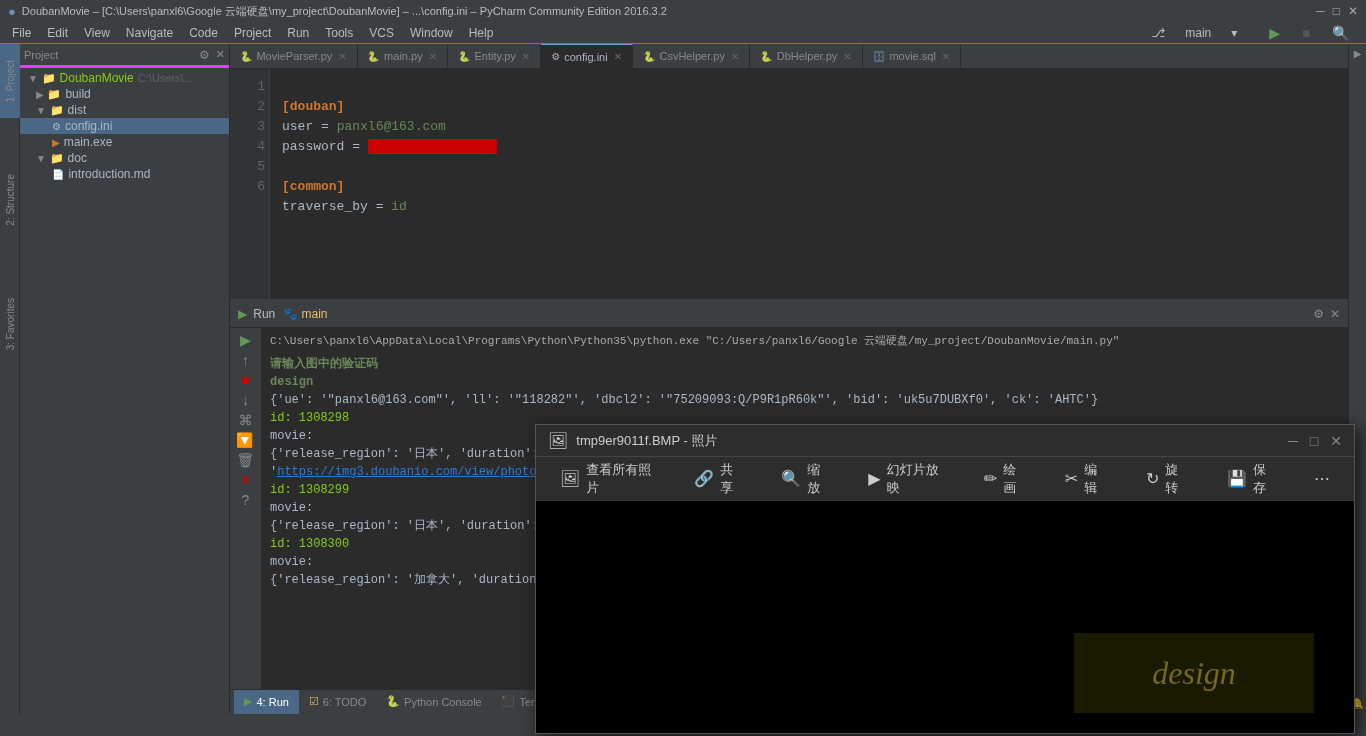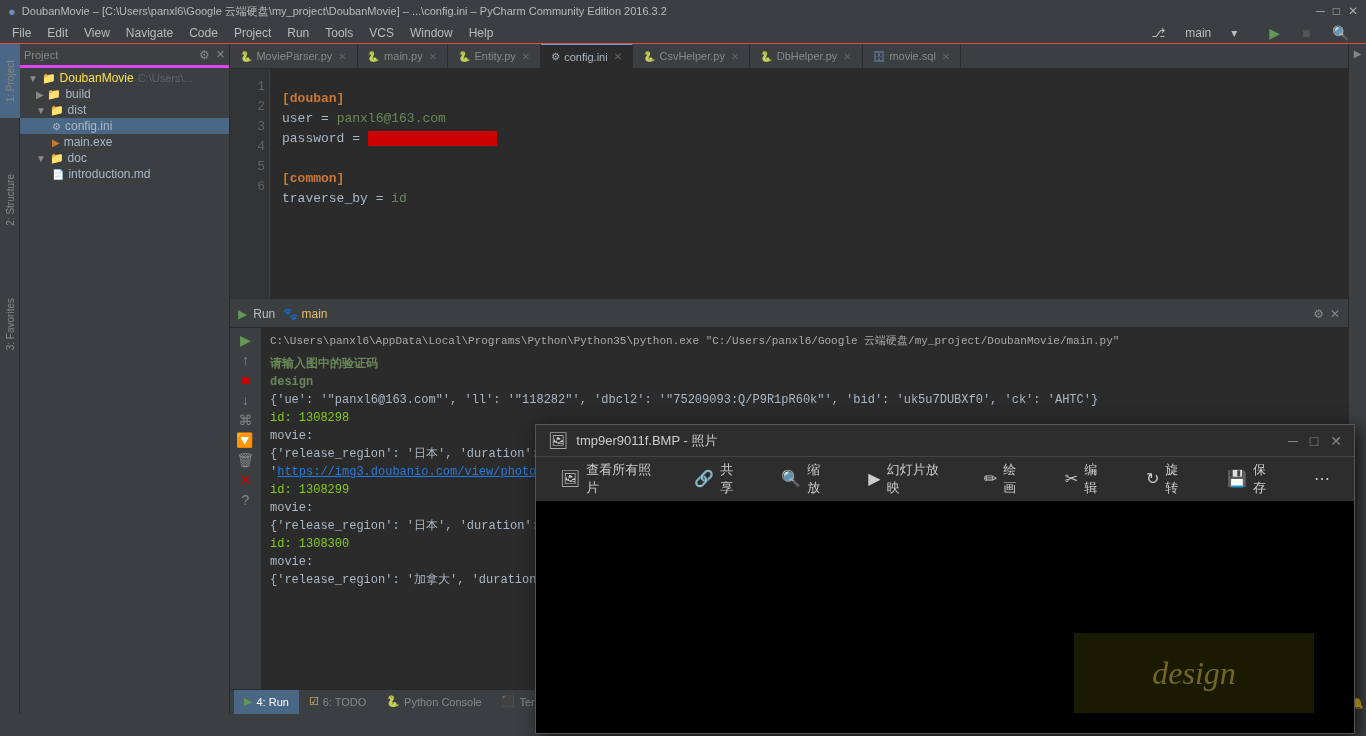--- a/index.html
+++ b/index.html
@@ -34,21 +34,21 @@
 
     
     #tab-bar { height: 28px; background: #3c3f41; display: flex; align-items: flex-end; overflow-x: auto; border-bottom: 1px solid #2b2b2b; }
     .tab { height: 24px; padding: 0 10px; display: flex; align-items: center; gap: 4px; font-size: 11px; cursor: pointer; background: #3c3f41; color: #888; border-right: 1px solid #2b2b2b; white-space: nowrap; }
     .tab.active { background: #2b2b2b; color: #a9b7c6; border-top: 1px solid #6e9fcf; }
     .tab .close-btn { color: #666; font-size: 10px; margin-left: 2px; }
 
     
     #editor-area { flex: 1; display: flex; overflow: hidden; }
     #line-numbers { width: 40px; background: #313335; padding: 8px 4px; text-align: right; font-family: 'Courier New', monospace; font-size: 13px; color: #606366; line-height: 20px; border-right: 1px solid #3c3f41; user-select: none; }
-    #code-content { flex: 1; padding: 0 12px; font-family: 'Courier New', monospace; font-size: 13px; line-height: 20px; overflow: auto; background: #2b2b2b; white-space: pre; }
+    #code-content { flex: 1; padding: 8px 12px; font-family: 'Courier New', monospace; font-size: 13px; line-height: 20px; overflow: auto; background: #2b2b2b; white-space: pre; }
     .kw-bracket { color: #cc7832; font-weight: bold; }
     .kw-key { color: #a9b7c6; }
     .kw-eq { color: #a9b7c6; }
 
     
     #run-panel { height: 430px; background: #2b2b2b; border-top: 1px solid #3c3f41; display: flex; flex-direction: column; }
     #run-panel-header { height: 28px; background: #3c3f41; display: flex; align-items: center; justify-content: space-between; padding: 0 8px; border-bottom: 1px solid #2b2b2b; }
     #run-panel-header .header-left { display: flex; align-items: center; gap: 6px; font-size: 12px; color: #bbb; }
     #run-panel-header .header-right { display: flex; gap: 6px; color: #888; font-size: 12px; }
     #run-toolbar { width: 32px; background: #3c3f41; border-right: 1px solid #2b2b2b; display: flex; flex-direction: column; align-items: center; padding: 4px 0; gap: 4px; }
@@ -156,21 +156,21 @@
       <span>Project</span>
       <span style="flex:1;"></span>
       <span class="gear-icon">⚙</span>
       <span style="font-size:11px; color:#888; margin-left:4px; cursor:pointer;">✕</span>
     </div>
     <div id="project-tree">
 
       <div class="tree-item">
         <span style="color:#888; font-size:10px;">▼</span>
         <span class="folder-icon">📁</span>
-        <span style="color:#fde047; font-size:12px;">DoubanMovie</span>
+        <span style="color:#84cc16; font-size:12px;">DoubanMovie</span>
         <span style="color:#606366; font-size:11px;">C:\Users\...</span>
       </div>
 
       <div class="tree-item" style="padding-left: 16px;">
         <span style="color:#888; font-size:10px;">▶</span>
         <span class="folder-icon">📁</span>
         <span>build</span>
       </div>
 
       <div class="tree-item" style="padding-left: 16px;">

